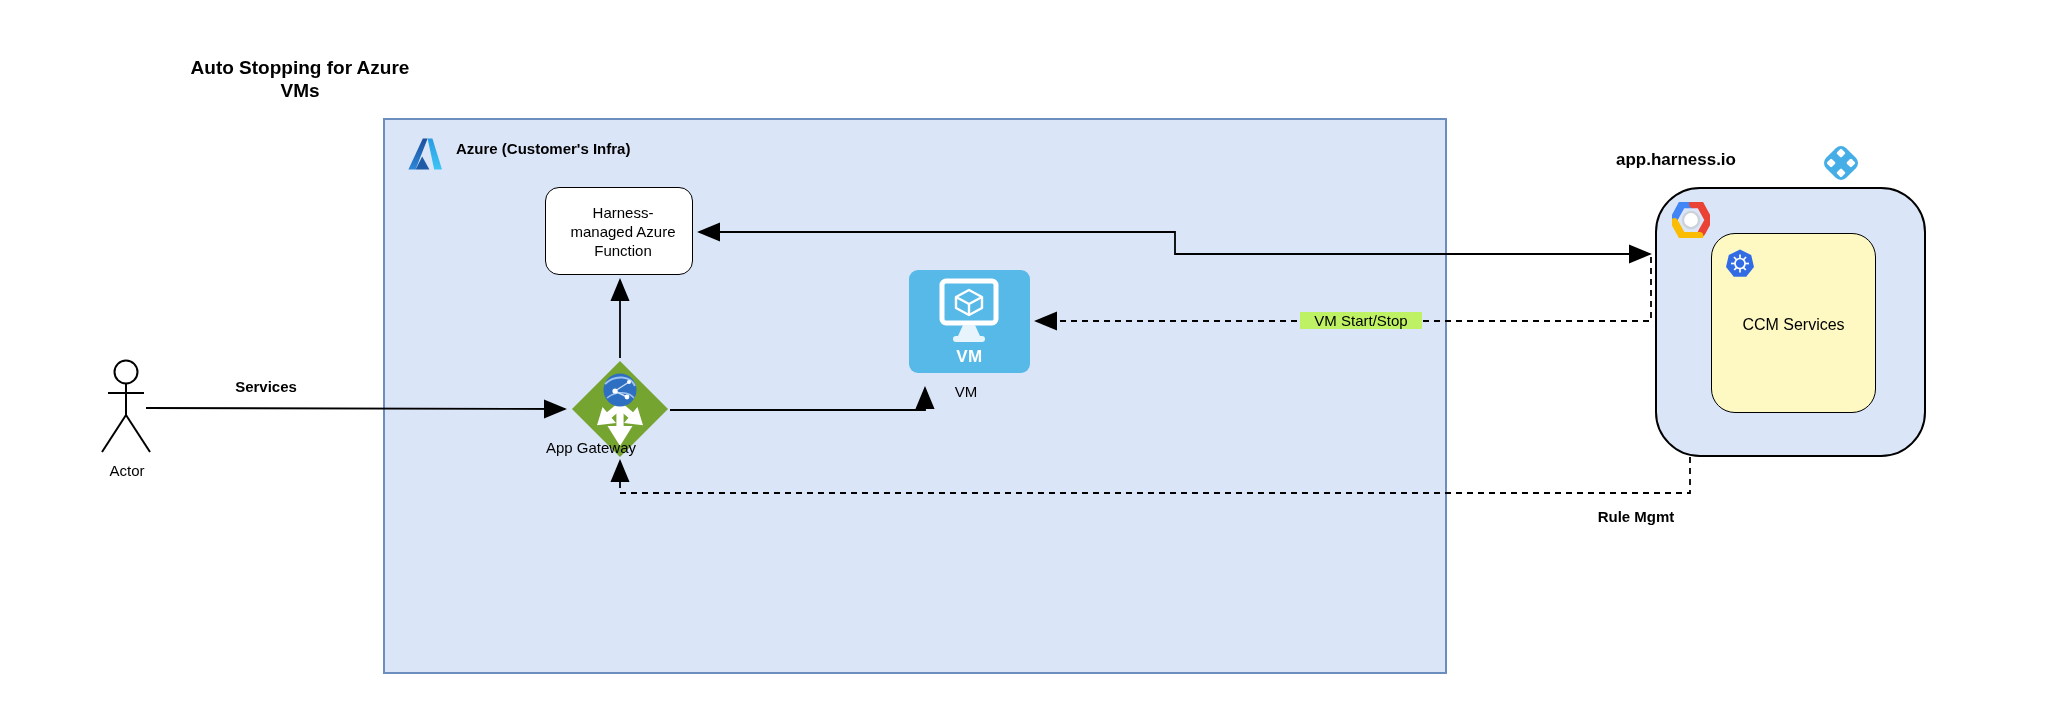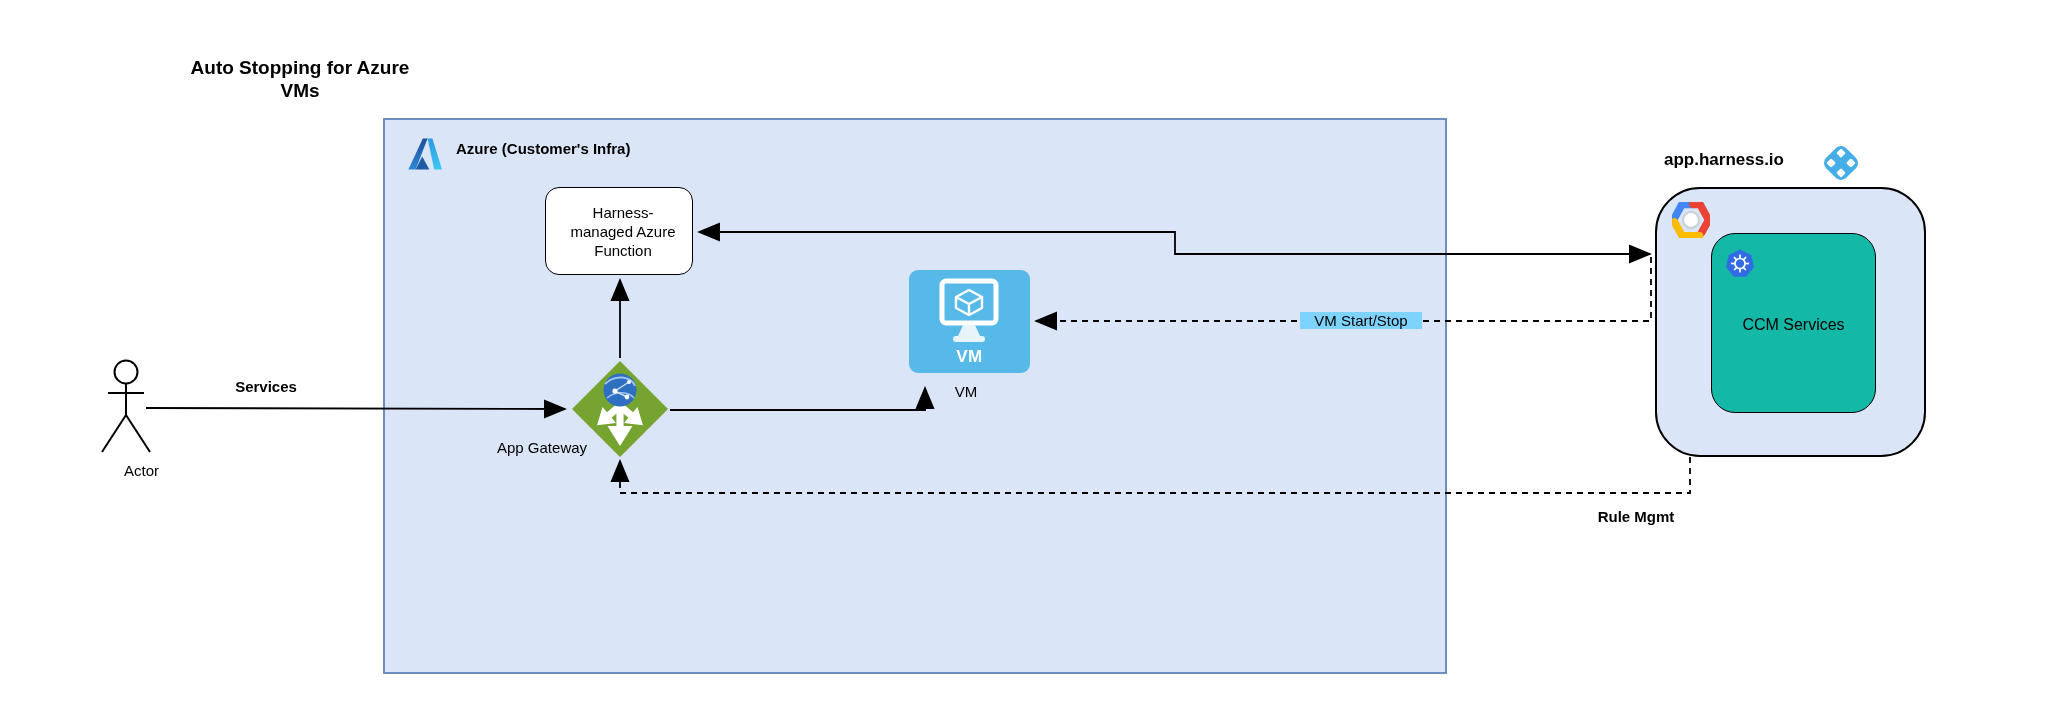--- a/index.html
+++ b/index.html
@@ -17,36 +17,36 @@
   
   .fn-box{left:545px;top:187px;width:148px;height:88px;background:#ffffff;border:1.5px solid #000;border-radius:14px;
     box-sizing:border-box;display:flex;align-items:center;justify-content:center;}
   .fn-box .lbl{width:114px;font-size:15px;line-height:19px;text-align:center;margin-left:8px;}
   
   .vm-icon{left:909px;top:270px;width:121px;height:103px;background:#56b9e8;border-radius:9px;}
   .vm-badge{left:0;right:0;bottom:6px;text-align:center;color:#fff;font-size:17px;font-weight:bold;letter-spacing:.5px;}
   .vm-label{left:930px;top:383px;width:72px;font-size:15px;text-align:center;}
   
   .gw-icon{left:571px;top:360px;width:98px;height:98px;}
-  .gw-label{left:497px;top:438px;width:110px;font-size:15px;line-height:20px;text-align:left;}
+  .gw-label{left:526px;top:438px;width:110px;font-size:15px;line-height:20px;text-align:right;}
   
   .actor-icon{left:95px;top:357px;width:64px;height:100px;}
-  .actor-label{left:95px;top:462px;width:64px;font-size:15px;text-align:right;}
+  .actor-label{left:95px;top:462px;width:64px;font-size:15px;text-align:center;}
   
-  .harness-title{left:1664px;top:150px;font-size:17px;font-weight:bold;}
+  .harness-title{left:1616px;top:150px;font-size:17px;font-weight:bold;}
   .harness-logo{left:1820px;top:142px;width:42px;height:42px;}
   .harness-box{left:1655px;top:187px;width:271px;height:270px;background:#dbe5f8;border:2px solid #000;border-radius:45px;box-sizing:border-box;}
   .gcp-logo{left:15px;top:13px;width:38px;height:36px;}
-  .ccm-box{left:54px;top:44px;width:165px;height:180px;background:#14b8a6;border:1.5px solid #000;border-radius:24px;box-sizing:border-box;}
+  .ccm-box{left:54px;top:44px;width:165px;height:180px;background:#fef9c3;border:1.5px solid #000;border-radius:24px;box-sizing:border-box;}
   .k8s-logo{left:12px;top:14px;width:32px;height:32px;}
   .ccm-label{left:0;right:0;top:82px;font-size:16px;text-align:center;}
   
   .edge-label{font-size:15px;}
   .traffic-label{left:206px;top:378px;width:120px;font-weight:bold;text-align:center;}
-  .vmss-label{left:1300px;top:312px;width:122px;text-align:center;background:#7dd3fc;}
+  .vmss-label{left:1300px;top:312px;width:122px;text-align:center;background:#bef264;}
   .rule-label{left:1576px;top:508px;width:120px;text-align:center;font-weight:bold;}
   
   #edges{left:0;top:0;width:2066px;height:728px;pointer-events:none;}
 </style>
 </head>
 <body>
 
 <div id="canvas">
 
   <div class="abs diagram-title">Auto Stopping for Azure VMs</div>

